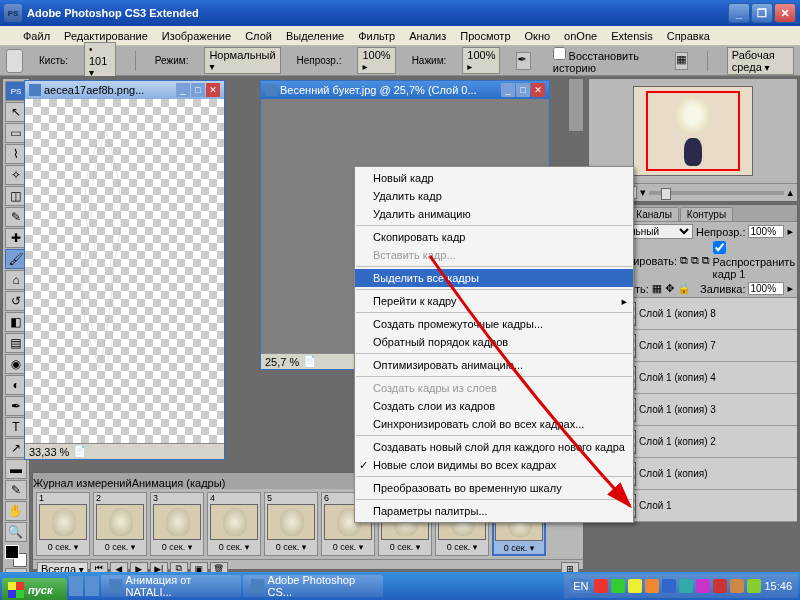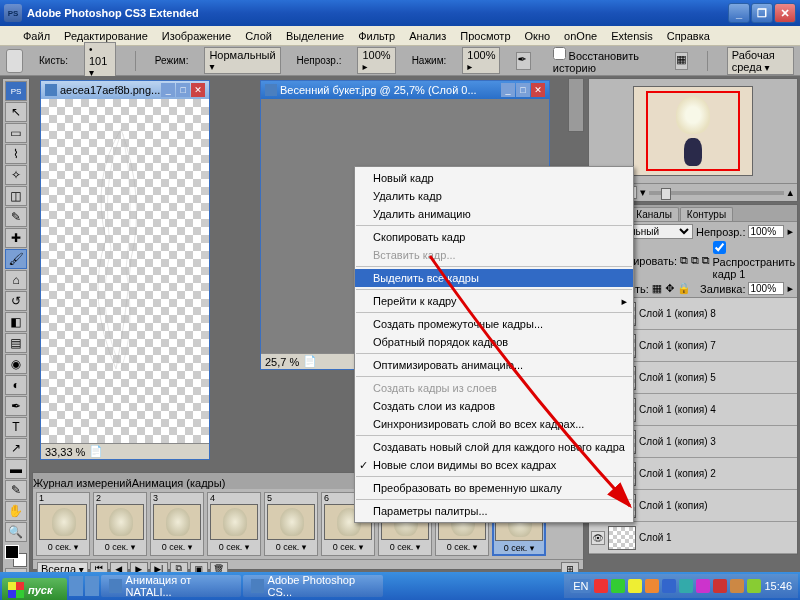--- a/index.html
+++ b/index.html
@@ -197,21 +197,21 @@
     <div class="tool">✋</div>
     <div class="tool">🔍</div>
     <div class="swatches">
         <div class="sw-bg"></div>
         <div class="sw-fg"></div>
       </div>
     <div class="tool">⬚</div>
     <div class="tool">▣</div>
   </div>
 
-  <div class="docwin" style="left:40px;top:4px;width:170px;height:380px;">
+  <div class="docwin" style="left:24px;top:4px;width:201px;height:380px;">
     <div class="dtitle">
       <div class="dicon"></div>
       <span>aecea17aef8b.png...</span>
       <div class="spacer"></div>
       <div class="dmin">_</div>
       <div class="dmin">□</div>
       <div class="dclose">✕</div>
     </div>
     <div class="canvas-area checker">
       <div class="wisp">
@@ -325,25 +325,20 @@
       <div class="layerlist" id="layerlist">
           <div class="layer">
             <div class="eye">👁</div>
             <div class="lthumb checker-sm"></div>
             <div class="lname">Слой 1 (копия) 8</div>
           </div>
           <div class="layer">
             <div class="eye">👁</div>
             <div class="lthumb checker-sm"></div>
             <div class="lname">Слой 1 (копия) 7</div>
-          </div>
-          <div class="layer">
-            <div class="eye">👁</div>
-            <div class="lthumb checker-sm"></div>
-            <div class="lname">Слой 1 (копия) 5</div>
           </div>
           <div class="layer">
             <div class="eye">👁</div>
             <div class="lthumb checker-sm"></div>
             <div class="lname">Слой 1 (копия) 4</div>
           </div>
           <div class="layer">
             <div class="eye">👁</div>
             <div class="lthumb checker-sm"></div>
             <div class="lname">Слой 1 (копия) 3</div>

